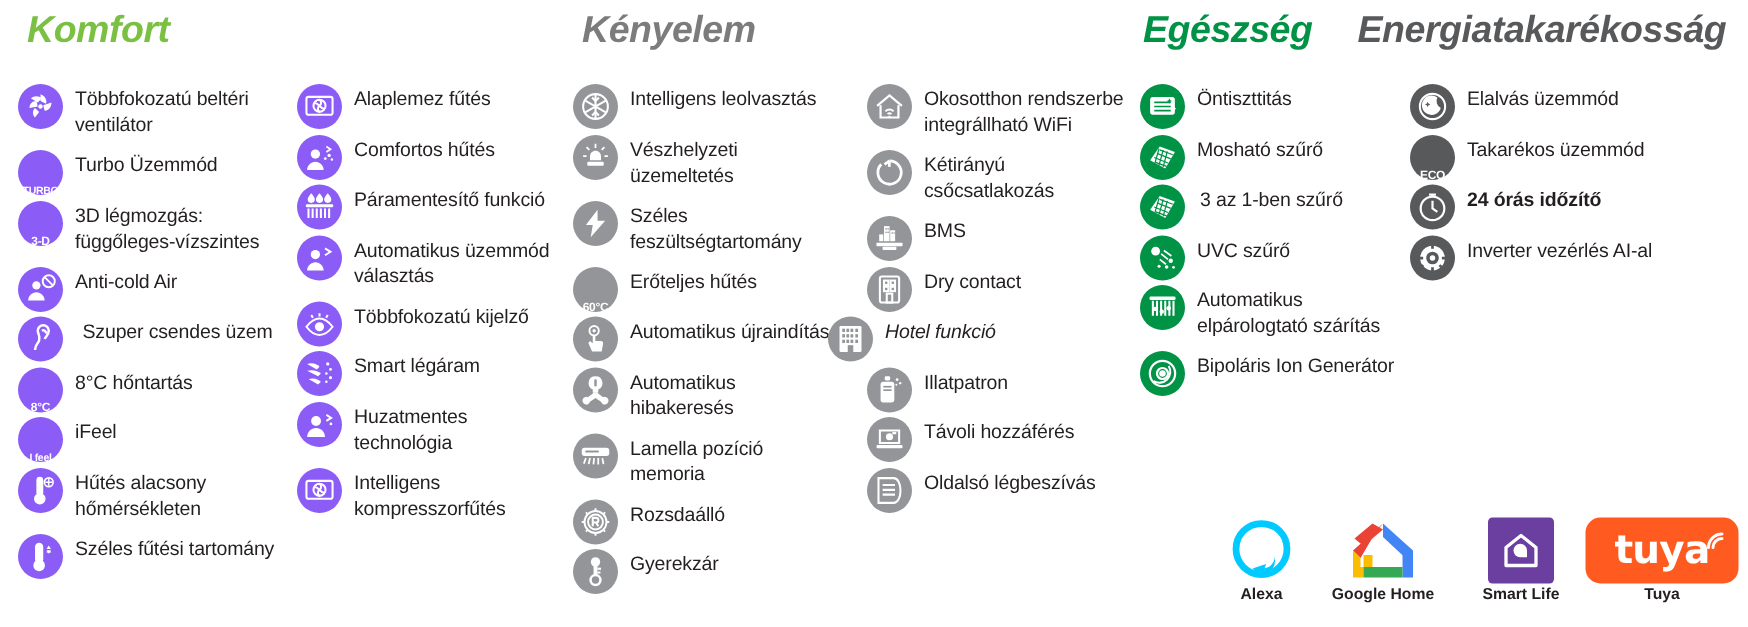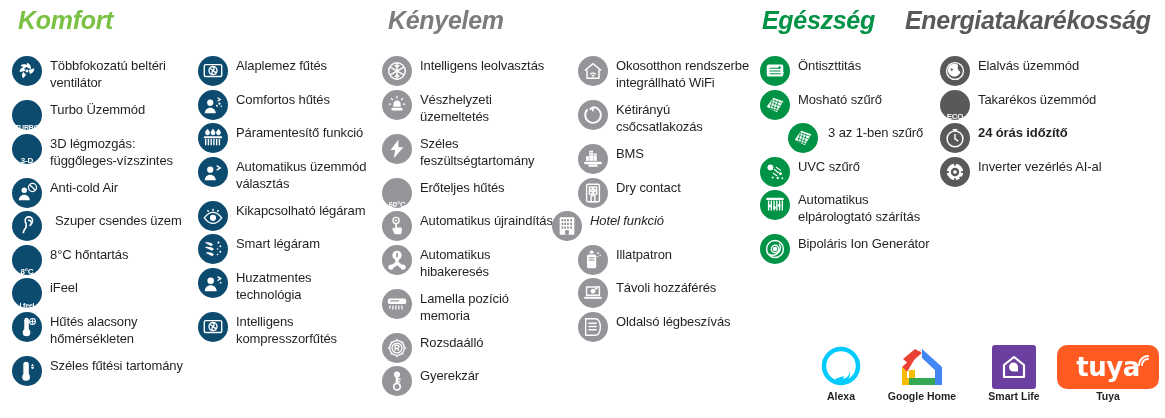--- a/index.html
+++ b/index.html
@@ -54,21 +54,21 @@
   .label{
     font-size:13px;
     line-height:17px;
     color:#231f20;
     padding-top:1px;
     white-space:pre-line;
     letter-spacing:-0.1px;
   }
 
   
-  .c-lime{background:#0c4a6e;}
+  .c-lime{background:#8b5cf6;}
   .c-grey{background:#939598;}
   .c-green{background:#009245;}
   .c-dgrey{background:#58595B;}
 
   
   .logos{position:absolute;left:810px;top:345px;width:350px;height:70px;}
   .logo{position:absolute;text-align:center;}
   .logo .cap{
     font-size:10.5px;font-weight:bold;color:#231f20;
     margin-top:2px;line-height:1.1;white-space:nowrap;
@@ -254,21 +254,21 @@
       <div class="item" style="left: 198px; top: 200.5px; width: 190px;">
         <div class="badge c-lime">
           <svg width="22" height="22" viewBox="0 0 24 24">
             <g fill="none" stroke="#ffffff" stroke-width="1.5">
               <path d="M2.5 14c3-4 6.3-6 9.5-6s6.5 2 9.5 6c-3 4-6.3 6-9.5 6s-6.5-2-9.5-6z"></path>
               <circle cx="12" cy="14" r="2.6" fill="#ffffff"></circle>
               <path d="M6 5.5l1.2 2M12 4.2v2.4M18 5.5l-1.2 2"></path>
             </g>
           </svg>
         </div>
-        <div class="label" style="width: 150px;">Kikapcsolható légáram</div>
+        <div class="label" style="width: 150px;">Többfokozatú kijelző</div>
       </div>
       <div class="item" style="left: 198px; top: 234px; width: 190px;">
         <div class="badge c-lime">
           <svg width="22" height="22" viewBox="0 0 24 24">
             <g fill="#ffffff">
               <path d="M3 5c4-1 7 0 9 2l-2 2z"></path>
               <path d="M3 10c4-1 8 0 10 2l-2 2z"></path>
               <path d="M4 16c4-1 7 0 9 2l-2 2z"></path>
               <circle cx="18" cy="5" r="1.2"></circle>
               <circle cx="20" cy="9" r="1"></circle>
@@ -574,21 +574,21 @@
               <path d="M3 14L10 4l11 4-7 12z" fill="#ffffff"></path>
               <g stroke="#009245" stroke-width="0.9">
                 <path d="M6 12l10 4M8 9l10 4M10 6.5l9.5 3.5M7 15.5l8 3"></path>
                 <path d="M9.5 5.5L6.5 16M12.5 6.5L9.5 17.5M15.5 7.5L12.5 18.8"></path>
               </g>
             </g>
           </svg>
         </div>
         <div class="label" style="width: 160px;">Mosható szűrő</div>
       </div>
-      <div class="item" style="left: 788px; top: 123px; width: 200px; gap: 10px;">
+      <div class="item" style="left: 760px; top: 123px; width: 200px; gap: 10px;">
         <div class="badge c-green">
           <svg width="22" height="22" viewBox="0 0 24 24">
             <g>
               <path d="M3 14L10 4l11 4-7 12z" fill="#ffffff"></path>
               <g stroke="#009245" stroke-width="0.9">
                 <path d="M6 12l10 4M8 9l10 4M10 6.5l9.5 3.5M7 15.5l8 3"></path>
                 <path d="M9.5 5.5L6.5 16M12.5 6.5L9.5 17.5M15.5 7.5L12.5 18.8"></path>
               </g>
             </g>
           </svg>

